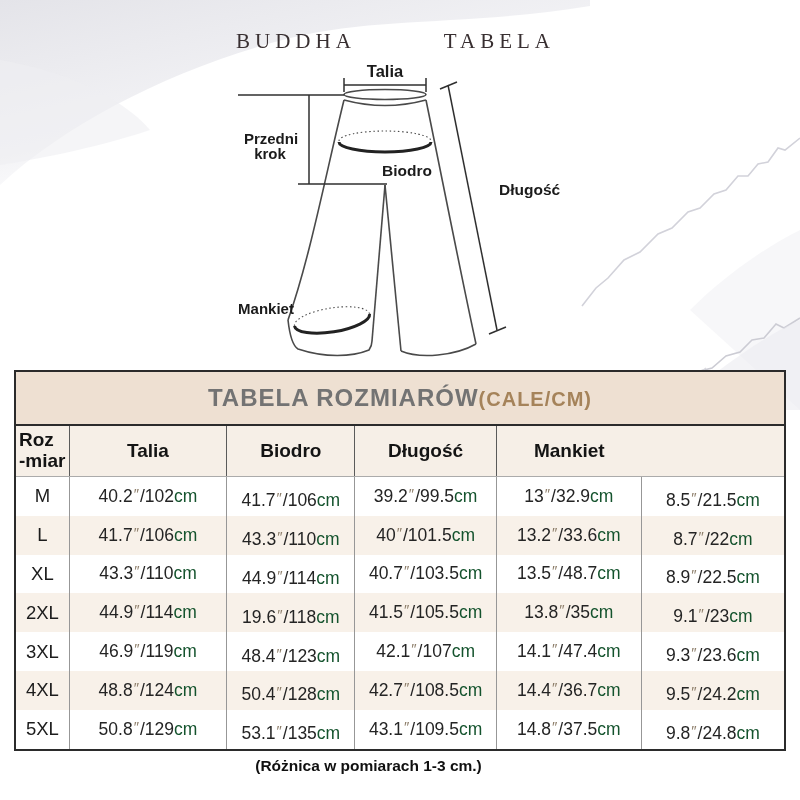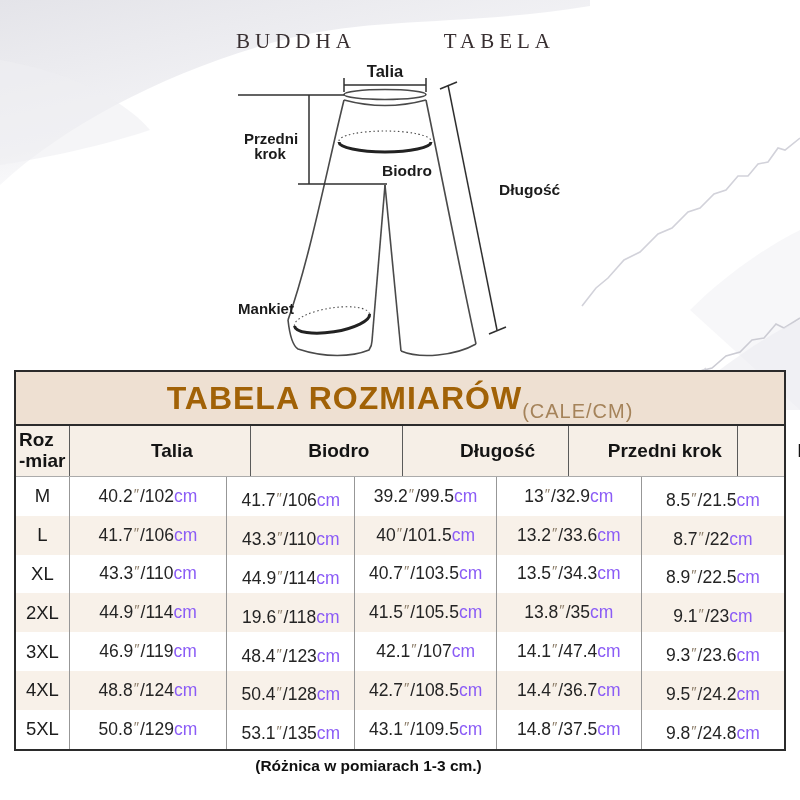--- a/index.html
+++ b/index.html
@@ -24,45 +24,45 @@
   }
   
   .size-table{
     position:absolute;left:14px;top:370px;width:772px;z-index:2;
     border:2px solid #2b2b2b;background:#ffffff;box-sizing:border-box;
   }
   .title-row{
     height:52px;background:#eee0d2;border-bottom:2px solid #2b2b2b;
     display:flex;align-items:center;justify-content:center;
   }
-  .title-main{font-size:32px;font-weight:bold;color:#a16207;letter-spacing:1px;}
-  .title-suffix{font-size:20px;font-weight:normal;color:#a5835a;letter-spacing:1px;position:relative;top:13px;}
+  .title-main{font-size:24px;font-weight:bold;color:#737373;letter-spacing:1px;}
+  .title-suffix{font-size:20px;font-weight:bold;color:#a5835a;letter-spacing:1px;position:relative;top:1px;}
   .grid-row{
     display:grid;grid-template-columns:7% 20.5% 16.7% 18.4% 18.9% 18.5%;
   }
-  .header-row{height:50px;background:#f6efe7;border-bottom:1px solid #ababab;gap:24px;}
+  .header-row{height:50px;background:#f6efe7;border-bottom:1px solid #ababab;}
   .th{
     display:flex;align-items:center;justify-content:center;
     font-size:19px;font-weight:bold;color:#141414;
     border-right:1px solid #5a5a5a;box-sizing:border-box;white-space:pre-line;line-height:1.1;
   }
   .th:last-child{border-right:none;}
   .th.first{justify-content:flex-start;padding-left:3px;}
   .trow{height:38.8px;background:#ffffff;}
   .trow.alt{background:#f8f1e9;}
   .td{
     display:flex;align-items:center;justify-content:center;
     font-size:17.5px;color:#242424;border-right:1px solid #979797;box-sizing:border-box;
     white-space:nowrap;
   }
   .td:last-child{border-right:none;margin-top:8px;}
   .td.size{font-size:18.5px;color:#1c1c1c;}
   .td.col-biodro{padding-top:9px;}
   .u-prime{color:#8d7e6a;font-size:15px;position:relative;top:-3px;margin:0 1px;}
-  .u-cm{color:#8b5cf6;}
+  .u-cm{color:#14532d;}
   
   .footnote{
     position:absolute;left:0;top:757px;width:737px;margin:0;text-align:center;
     font-size:15.5px;font-weight:bold;color:#101010;z-index:1;
   }
 </style>
 </head>
 <body>
 
 <div class="page">
@@ -161,21 +161,20 @@
     <div class="title-row">
       <span class="title-main">TABELA ROZMIARÓW</span>
         <span class="title-suffix">(CALE/CM)</span>
     </div>
     <div class="grid-row header-row" id="thead">
         <div class="th first">Roz
 -miar</div>
         <div class="th">Talia</div>
         <div class="th">Biodro</div>
         <div class="th">Długość</div>
-        <div class="th">Przedni krok</div>
         <div class="th">Mankiet</div>
       </div>
     <div id="tbody">
         <div class="grid-row trow">
           <div class="td size">M</div>
           <div class="td">
             <span>40.2</span>
             <span class="u-prime">″</span>
             <span>/102</span>
             <span class="u-cm">cm</span>
@@ -254,21 +253,21 @@
           </div>
           <div class="td">
             <span>40.7</span>
             <span class="u-prime">″</span>
             <span>/103.5</span>
             <span class="u-cm">cm</span>
           </div>
           <div class="td">
             <span>13.5</span>
             <span class="u-prime">″</span>
-            <span>/34.3</span>
+            <span>/48.7</span>
             <span class="u-cm">cm</span>
           </div>
           <div class="td">
             <span>8.9</span>
             <span class="u-prime">″</span>
             <span>/22.5</span>
             <span class="u-cm">cm</span>
           </div>
         </div>
         <div class="grid-row trow alt">

